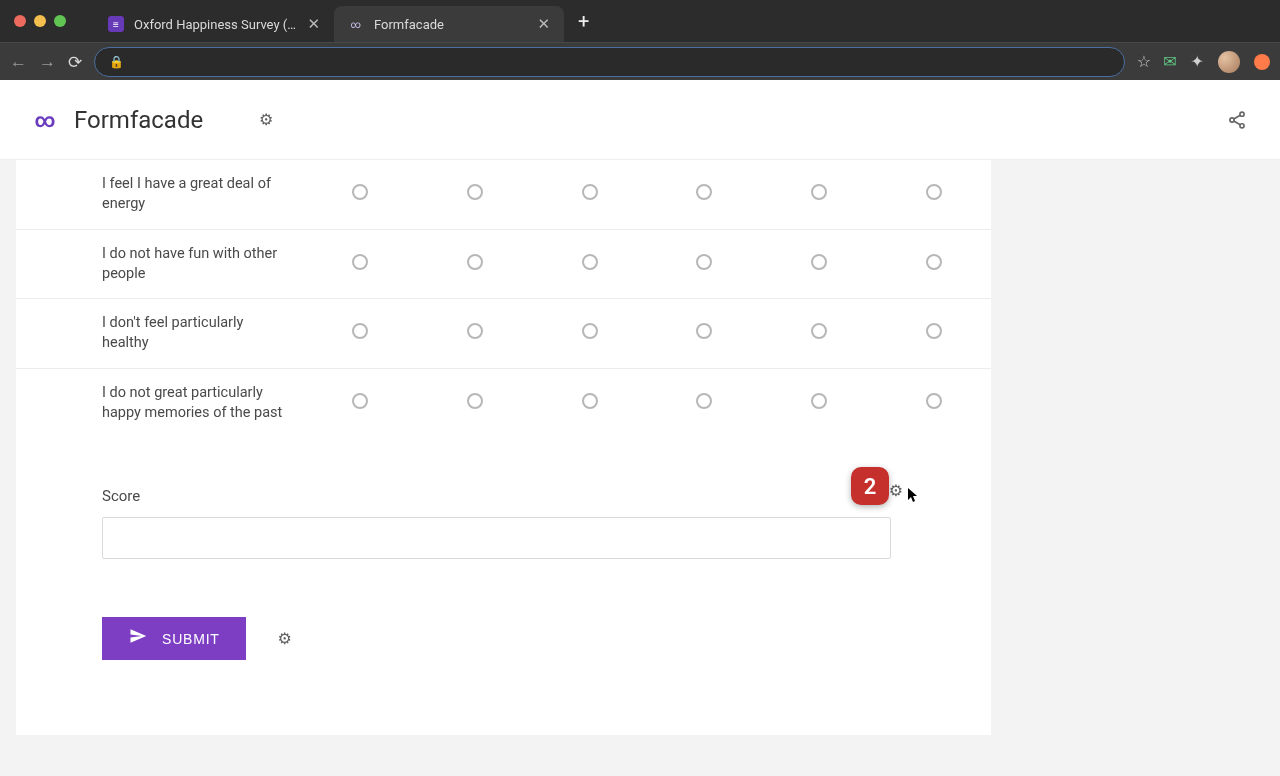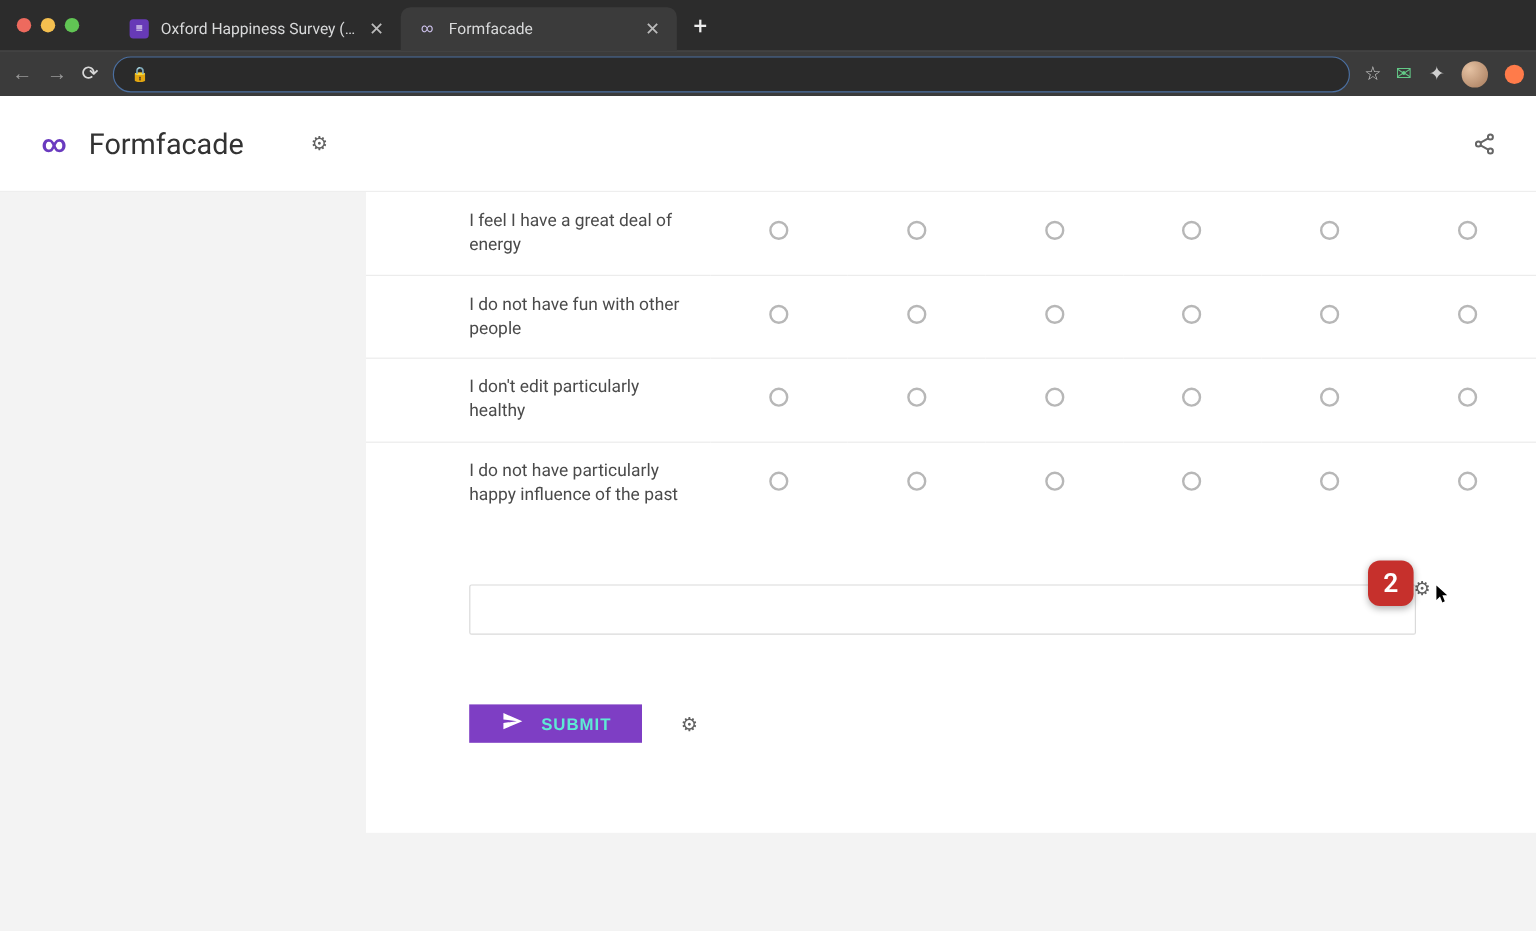--- a/index.html
+++ b/index.html
@@ -110,21 +110,22 @@
       color: #616161; font-size: 16px;
     }
 
     
     .canvas {
       height: calc(776px - 42px - 38px - 80px);
       overflow-y: auto;
       background: #f3f3f3;
       display: flex;
       flex-direction: column;
-      align-items: flex-end;
+      align-items: flex-start;
+      padding-left: 16px;
     }
     .form-card {
       width: 975px;
       background: #fff;
       padding: 0 0 75px 0;
     }
     .survey-table { width: 100%; border-collapse: collapse; }
     .survey-table td {
       border-bottom: 1px solid #ececec;
       vertical-align: middle;
@@ -186,26 +187,26 @@
       font-size: 14px;
     }
     .submit-row {
       padding: 58px 0 0 86px;
       display: flex;
       align-items: center;
       gap: 28px;
     }
     .submit-btn {
       background: #7e3ec4;
-      color: #5eead4;
+      color: #ffffff;
       border: none;
-      height: 32px;
+      height: 43px;
       padding: 0 26px;
       font-size: 14px;
-      font-weight: 700;
+      font-weight: 400;
       letter-spacing: 0.8px;
       display: flex;
       align-items: center;
       gap: 14px;
       cursor: pointer;
     }
     .submit-btn .plane { font-size: 18px; }
   </style>
 </head>
 <body>
@@ -283,41 +284,42 @@
           <tr>
             <td class="question-cell">I do not have fun with other people</td>
             <td class="radio-cell"><span class="fake-radio"></span></td>
             <td class="radio-cell"><span class="fake-radio"></span></td>
             <td class="radio-cell"><span class="fake-radio"></span></td>
             <td class="radio-cell"><span class="fake-radio"></span></td>
             <td class="radio-cell"><span class="fake-radio"></span></td>
             <td class="radio-cell"><span class="fake-radio"></span></td>
           </tr>
           <tr>
-            <td class="question-cell">I don't edit particularly healthy</td>
+            <td class="question-cell">I don't feel particularly healthy</td>
             <td class="radio-cell"><span class="fake-radio"></span></td>
             <td class="radio-cell"><span class="fake-radio"></span></td>
             <td class="radio-cell"><span class="fake-radio"></span></td>
             <td class="radio-cell"><span class="fake-radio"></span></td>
             <td class="radio-cell"><span class="fake-radio"></span></td>
             <td class="radio-cell"><span class="fake-radio"></span></td>
           </tr>
           <tr>
-            <td class="question-cell">I do not have particularly happy influence of the past</td>
+            <td class="question-cell">I do not great particularly happy memories of the past</td>
             <td class="radio-cell"><span class="fake-radio"></span></td>
             <td class="radio-cell"><span class="fake-radio"></span></td>
             <td class="radio-cell"><span class="fake-radio"></span></td>
             <td class="radio-cell"><span class="fake-radio"></span></td>
             <td class="radio-cell"><span class="fake-radio"></span></td>
             <td class="radio-cell"><span class="fake-radio"></span></td>
           </tr>
         </tbody>
     </table>
 
     <div class="score-section">
+      <div class="score-label">Score</div>
       <input class="score-input" type="text" style="">
       <div class="score-gear-wrap">
         <div class="badge">2</div>
         <span class="gear">⚙</span>
         <span class="cursor-pointer">
           <svg width="16" height="20" viewBox="0 0 16 20">
               <path d="M5 1 L5 13 L8 10 L10 15 L12 14 L10 9 L14 9 Z" fill="#000"></path>
             </svg>
         </span>
       </div>

